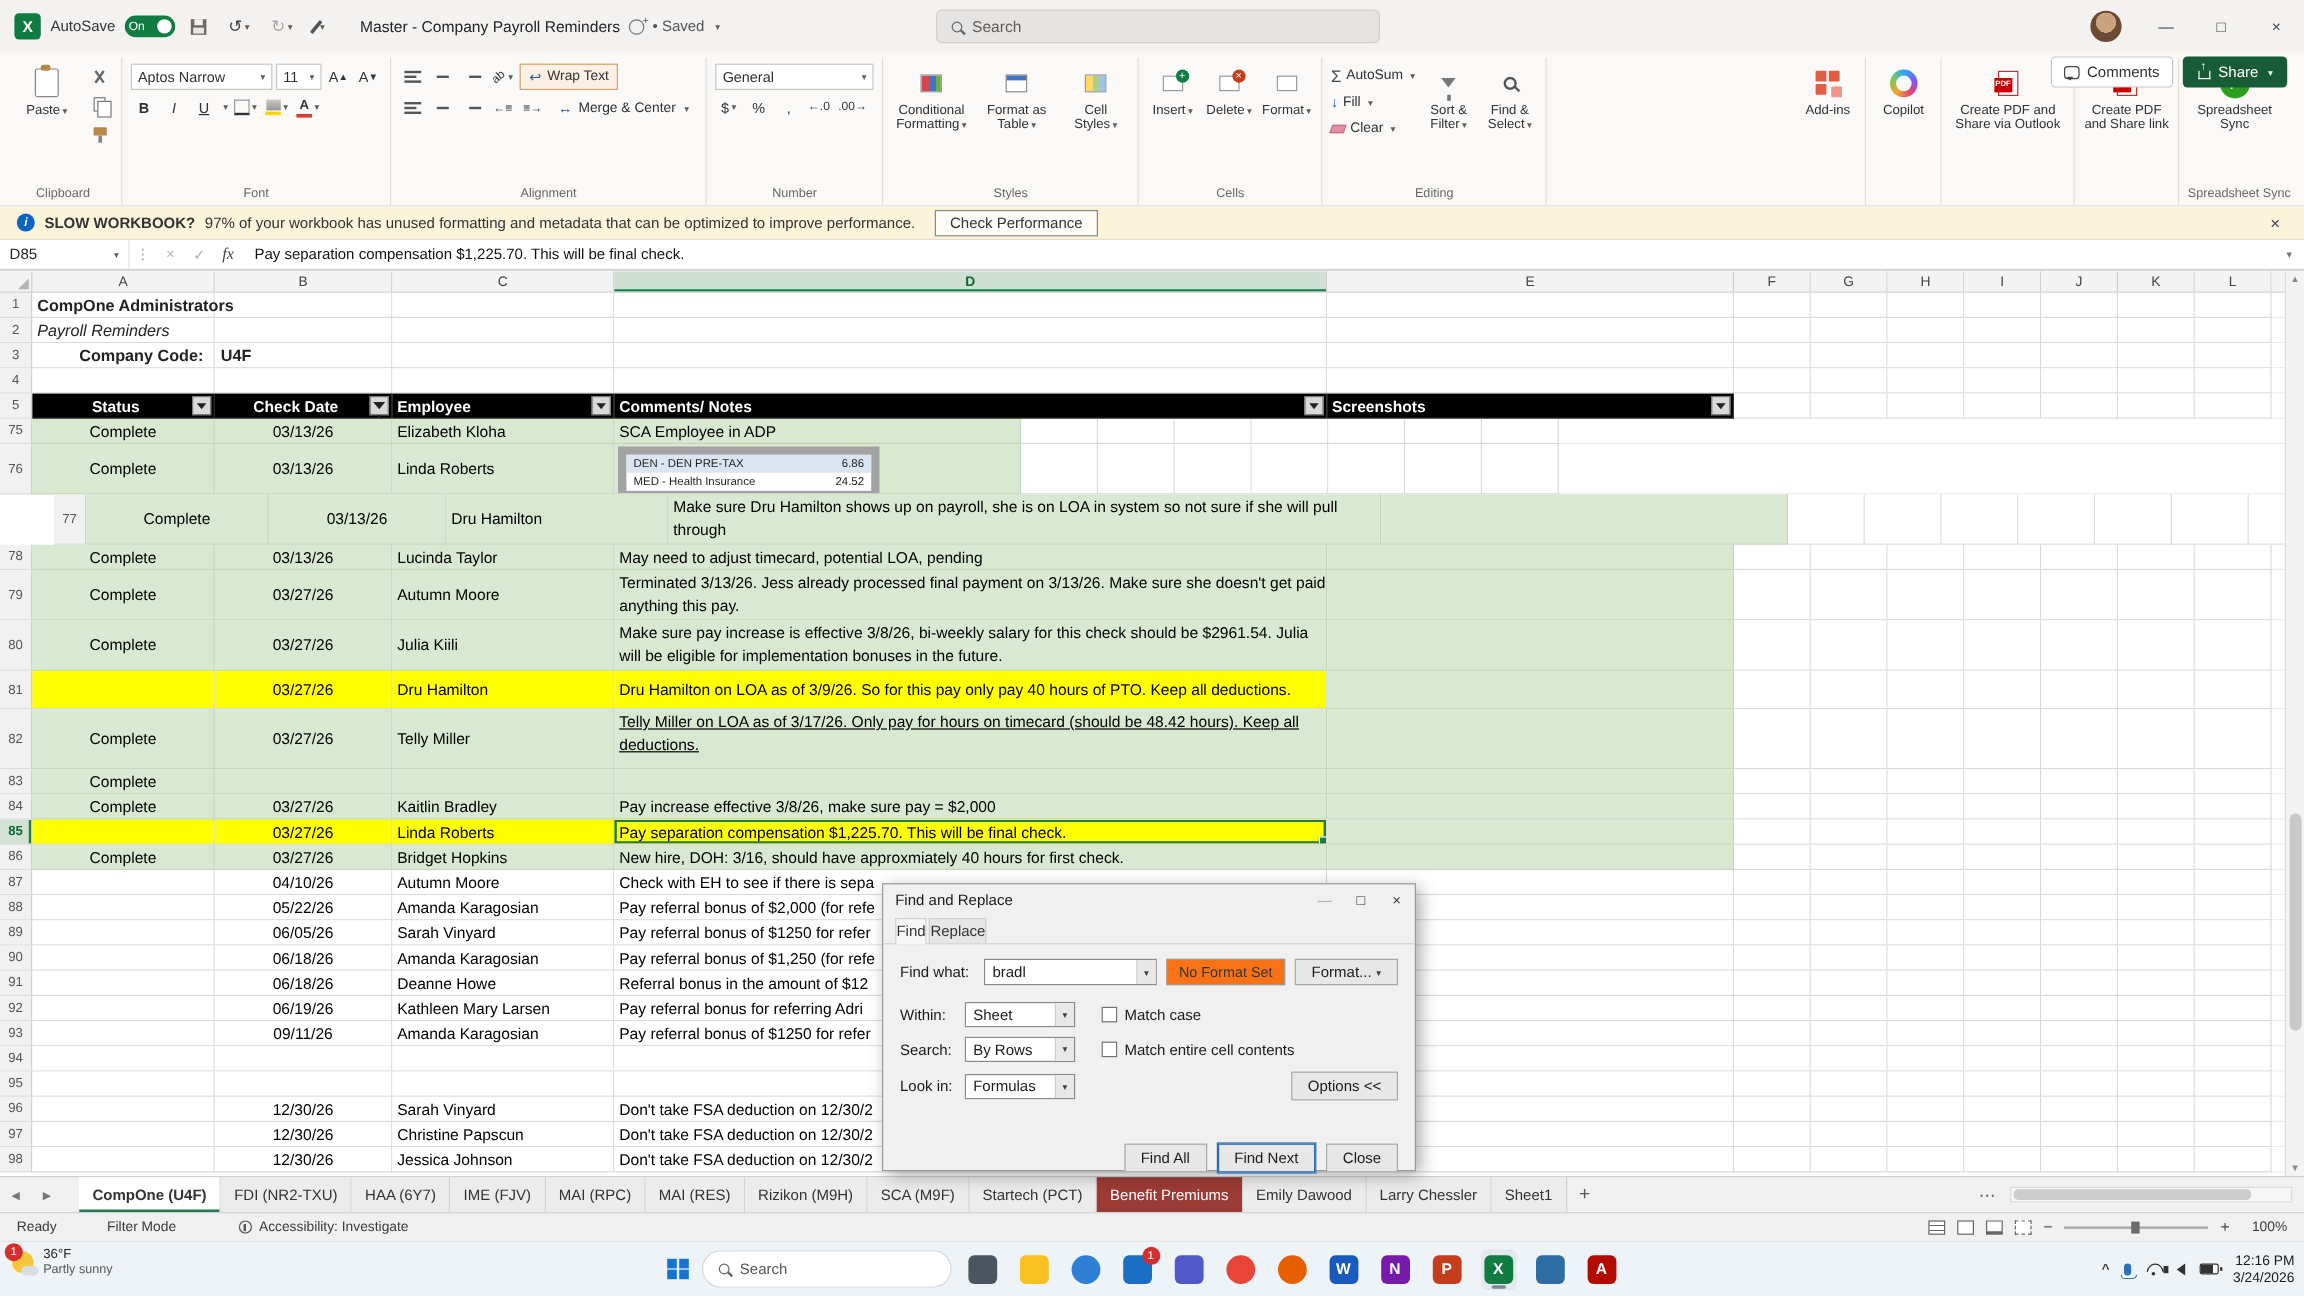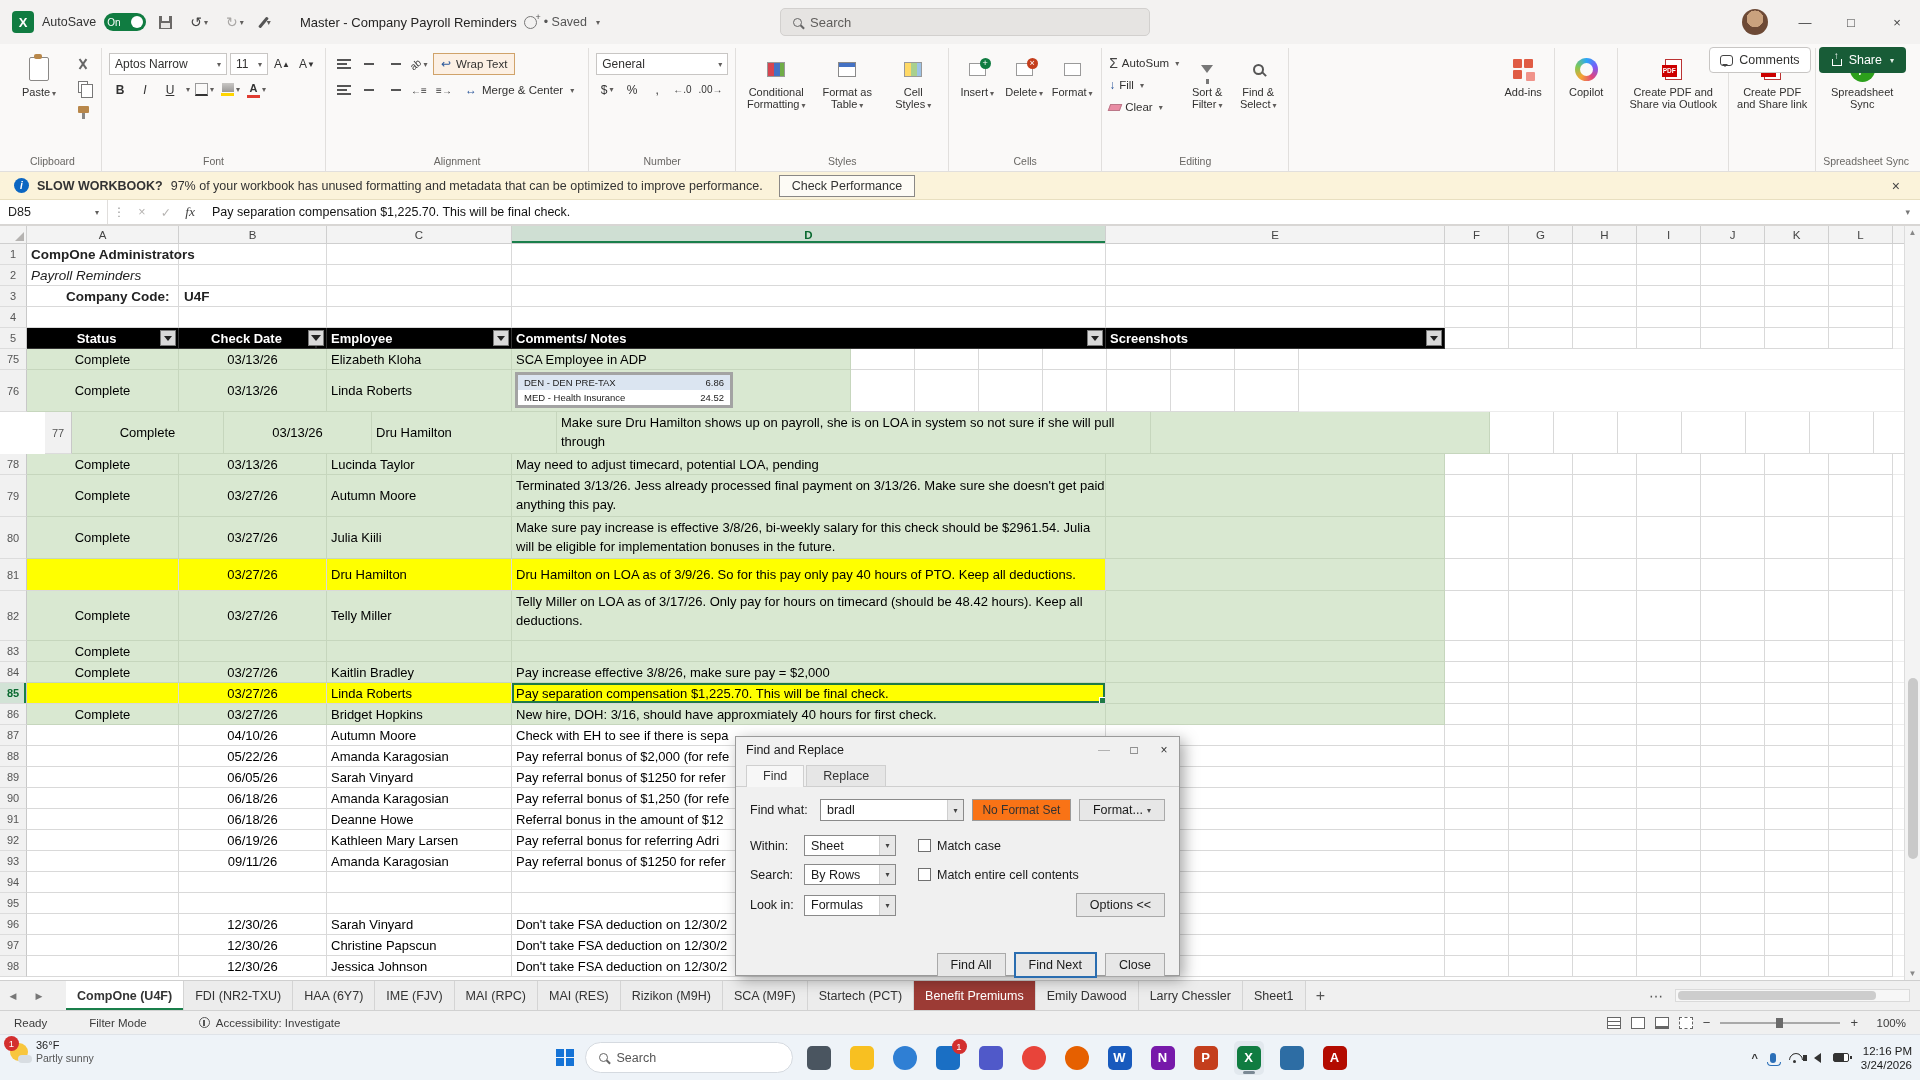--- a/index.html
+++ b/index.html
@@ -151,36 +151,36 @@
   .htext.c { width:100%; text-align:center; padding-right:16px; }
   .fbtn { position:absolute; right:2px; top:50%; transform:translateY(-50%); width:16px; height:16px; background:#d9d9d9; border:1px solid #7a7a7a; display:flex; align-items:center; justify-content:center; }
   .farrow { width:0; height:0; border-left:4px solid transparent; border-right:4px solid transparent; border-top:5px solid #222; }
   .funnel { width:0; height:0; border-left:5px solid transparent; border-right:5px solid transparent; border-top:6px solid #222; position:relative; }
   .funnel::after { content:""; position:absolute; left:-1px; top:5px; width:2px; height:4px; background:#222; }
   .ovl { position:absolute; left:31px; top:0; bottom:0; display:flex; align-items:center; font-size:13.5px; white-space:nowrap; z-index:2; pointer-events:none; }
   .ovl.bold { font-weight:bold; } .ovl.italic { font-style:italic; }
   .ovl.code-label { left:66px; } .ovl.code-value { left:184px; }
   .selcell { box-shadow:inset 0 0 0 2px #1f7a46; }
   .fill-handle { position:absolute; right:-1px; bottom:-1px; width:7px; height:7px; background:#1f7a46; border:1px solid #fff; z-index:3; }
-  .thumb { position:absolute; left:3px; top:2px; width:218px; background:#fff; border:3px solid #a3a3a3; font-size:9.5px; color:#222; z-index:2; }
+  .thumb { position:absolute; left:3px; top:2px; width:218px; background:#fff; border:7px solid #a3a3a3; font-size:9.5px; color:#222; z-index:2; }
   .throw { display:flex; justify-content:space-between; padding:2px 6px; }
   .throw.alt { background:#dbe5f1; }
   .vscroll { position:absolute; top:0; right:0; bottom:0; width:16px; background:#f3f3f3; border-left:1px solid #dcdcdc; color:#888; font-size:8px; }
   .vs-up { position:absolute; top:2px; left:0; right:0; text-align:center; }
   .vs-down { position:absolute; bottom:2px; left:0; right:0; text-align:center; }
   .vs-thumb { position:absolute; top:60%; height:24%; width:10px; left:3px; background:#c9c9c9; border-radius:5px; }
 
   
   .fd { position:fixed; left:735px; top:736px; width:445px; height:240px; background:#f0f0f0; border:1px solid #9a9a9a; box-shadow:4px 4px 14px rgba(0,0,0,.35); z-index:100; font-size:12.5px; color:#1a1a1a; }
   .fd-title { height:26px; display:flex; align-items:center; padding-left:10px; }
   .fd-ctrls { margin-left:auto; display:flex; height:100%; }
   .fd-ctl { width:30px; display:flex; align-items:center; justify-content:center; font-size:12px; color:#333; }
   .fd-ctl.dim { color:#aaa; }
   .fd-tabs { display:flex; align-items:flex-end; padding:0 10px; height:24px; border-bottom:1px solid #cfcfcf; }
-  .fd-tab { padding:3px 16px; border:1px solid #cfcfcf; border-bottom:none; background:#e6e6e6; margin-right:2px; color:#333; }
+  .fd-tab { padding:3px 0; border:1px solid #cfcfcf; border-bottom:none; background:#e6e6e6; margin-right:2px; color:#333; }
   .fd-tab.active { background:#f7f7f7; position:relative; top:1px; padding-bottom:4px; }
   .fd-body { position:relative; height:calc(100% - 50px); }
   .fd-row { display:flex; align-items:center; margin:8px 14px 0; }
   .fd-lab { flex:0 0 auto; }
   .w68 { width:70px; } .w52 { width:54px; }
   .fd-combo { width:148px; height:22px; background:#fff; border:1px solid #8a8a8a; display:flex; align-items:center; padding-left:6px; }
   .fd-dd { margin-left:auto; width:16px; height:100%; background:#e8e8e8; border-left:1px solid #cfcfcf; display:flex; align-items:center; justify-content:center; font-size:8px; color:#444; }
   .fd-nfs { width:102px; height:22px; border:1px solid #9a9a9a; background:#f97316; display:flex; align-items:center; justify-content:center; color:#333; margin-left:8px; font-size:12px; }
   .fd-select { width:92px; height:21px; background:#fff; border:1px solid #8a8a8a; display:flex; align-items:center; padding-left:6px; }
   .fd-cb { display:flex; align-items:center; gap:6px; margin-left:22px; }
@@ -949,21 +949,21 @@
           <div class="rnum">82</div>
           <div class="cell g center" style="width: 152px;">
             <span class="ct">Complete</span>
           </div>
           <div class="cell g center" style="width: 148px;">
             <span class="ct">03/27/26</span>
           </div>
           <div class="cell g left nowrap" style="width: 185px;">
             <span class="ct">Telly Miller</span>
           </div>
-          <div class="cell g left wrap" style="width: 594px;">
+          <div class="cell g left wrap" style="width: 594px; text-decoration: underline;">
             <span class="ct">Telly Miller on LOA as of 3/17/26. Only pay for hours on timecard (should be 48.42 hours). Keep all deductions.</span>
           </div>
           <div class="cell g left nowrap" style="width: 339px;"></div>
           <div class="cell w" style="width: 64px;"></div>
           <div class="cell w" style="width: 64px;"></div>
           <div class="cell w" style="width: 64px;"></div>
           <div class="cell w" style="width: 64px;"></div>
           <div class="cell w" style="width: 64px;"></div>
           <div class="cell w" style="width: 64px;"></div>
           <div class="cell w" style="width: 64px;"></div>

